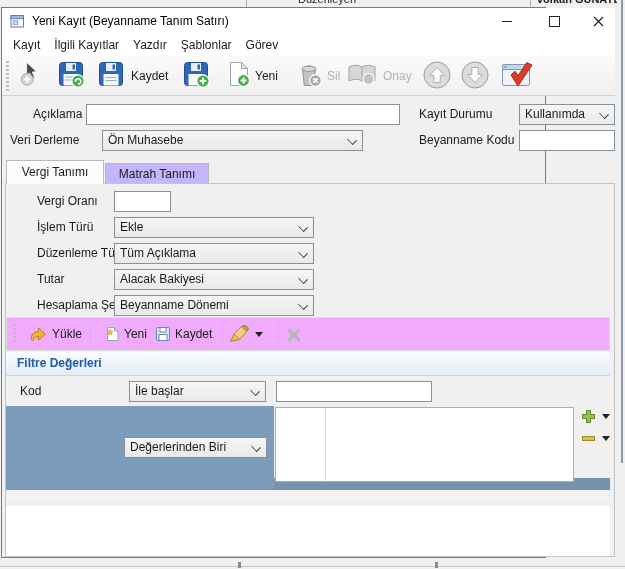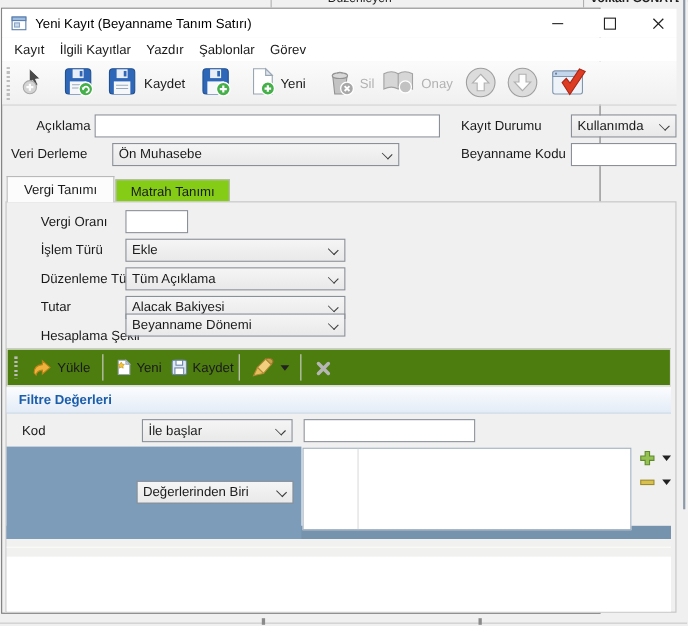--- a/index.html
+++ b/index.html
@@ -26,24 +26,24 @@
   .tool-label{position:absolute;top:0;line-height:40px;font-size:12px;white-space:nowrap;}
   .tool-label.dis{color:#b2b2b2;}
   
   .lbl{position:absolute;line-height:21px;white-space:nowrap;color:#1a1a1a;}
   .tinput{position:absolute;height:21px;box-sizing:border-box;background:#fff;border:1px solid #8a9099;font-family:"Liberation Sans",sans-serif;font-size:12px;padding:0 4px;outline:none;}
   .combo{position:absolute;height:21px;box-sizing:border-box;border:1px solid #8a9099;background:linear-gradient(#f5f5f5,#e9e9e9);line-height:19px;padding:0 20px 0 5px;white-space:nowrap;cursor:default;overflow:hidden;}
   .chev{position:absolute;right:6px;top:5px;width:7px;height:7px;border-right:1.4px solid #3c3c3c;border-bottom:1.4px solid #3c3c3c;transform:rotate(45deg) scale(1,.75);}
   
   .tab{position:absolute;box-sizing:border-box;border:1px solid #b9b9b9;border-bottom:none;text-align:center;cursor:default;}
   .tab.active{background:#fcfcfc;z-index:3;line-height:23px;}
-  .tab.inactive{background:#84cc16;z-index:1;line-height:20px;}
+  .tab.inactive{background:#c4b5fd;z-index:1;line-height:20px;}
   .panel{position:absolute;left:3px;top:175px;width:610px;height:374px;background:#f0f0f0;border:1px solid #c4c4c4;box-sizing:border-box;z-index:2;}
   
-  .toolbar2{position:absolute;left:4px;top:309px;width:604px;height:34px;background:#4d7c0f;border:1px solid #dddddb;box-sizing:border-box;}
+  .toolbar2{position:absolute;left:4px;top:309px;width:604px;height:34px;background:#f0abfc;border:1px solid #dddddb;box-sizing:border-box;}
   .toolbar2 .btn-label{position:absolute;top:0;line-height:32px;font-size:12px;white-space:nowrap;}
   .sep{position:absolute;top:4px;width:1px;height:24px;background:#d2d2d0;}
   .caret{position:absolute;width:0;height:0;border-left:4px solid transparent;border-right:4px solid transparent;border-top:5px solid #222;}
   
   .filter-header{position:absolute;left:4px;top:344px;width:604px;height:24px;background:linear-gradient(180deg,#fbfcfe,#e3ecf7);border-bottom:1px solid #c7d7e8;box-sizing:border-box;}
   .filter-title{position:absolute;left:11px;top:0;line-height:23px;font-weight:bold;color:#1a5dab;}
   .filter-link{position:absolute;right:3px;top:2px;background:#cfe1f6;color:#1f58c0;padding:1px 6px;line-height:17px;cursor:pointer;white-space:nowrap;}
   .slate-strip{position:absolute;left:4px;top:470px;width:604px;height:12px;background:#7693ad;}
   .blue-row{position:absolute;left:4px;top:398px;width:268px;height:84px;background:#7d9cba;}
   .listbox{position:absolute;left:273px;top:399px;width:299px;height:75px;background:#fff;border:1px solid #9fb0bf;box-sizing:border-box;}
@@ -226,21 +226,21 @@
       <i class="chev"></i>
     </div>
 
     <span class="lbl" style="left:35px;top:261px;z-index:4;">Tutar</span>
     <div class="combo" style="left:112px;top:261px;width:200px;z-index:4;">
       <span>Alacak Bakiyesi</span>
       <i class="chev"></i>
     </div>
 
     <span class="lbl" style="left:35px;top:287px;z-index:4;">Hesaplama Şekli</span>
-    <div class="combo" style="left:112px;top:277px;width:200px;z-index:4;">
+    <div class="combo" style="left:112px;top:287px;width:200px;z-index:4;">
       <span>Beyanname Dönemi</span>
       <i class="chev"></i>
     </div>
 
     <div class="toolbar2" style="z-index:4;">
       <div class="grip" style="left:6px;top:6px;height:20px;"></div>
       <svg class="icon" style="left:22px;top:8px;" width="18" height="17" viewBox="0 0 18 17">
         <path d="M2 13 q0-7 7.5-7.5 V2 L16.5 8 9.5 14 v-3.5 Q4.5 10.8 3.8 15 Z" fill="#f0b23c" stroke="#bb8518"></path>
       </svg>
       <span class="btn-label" style="left:45px;">Yükle</span>

